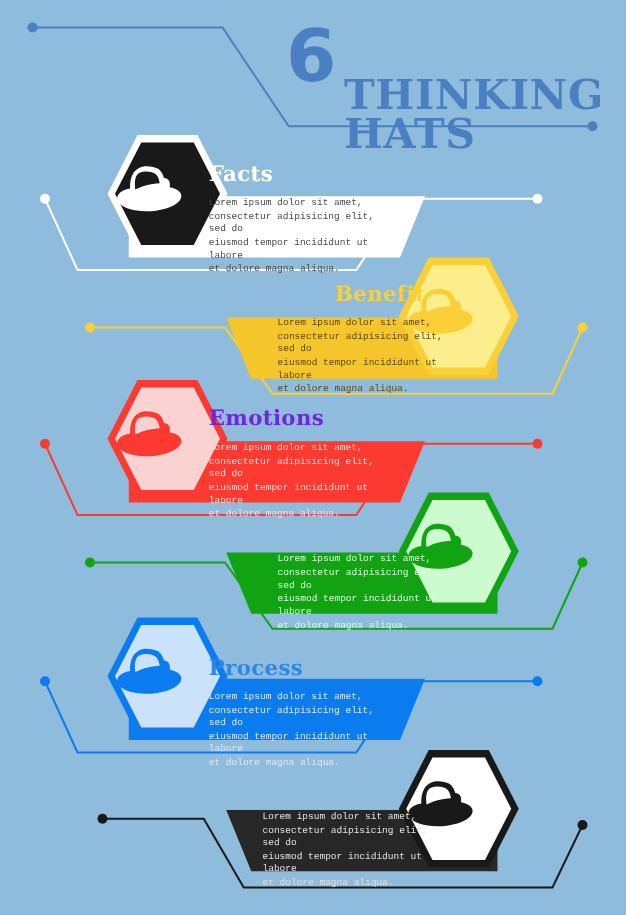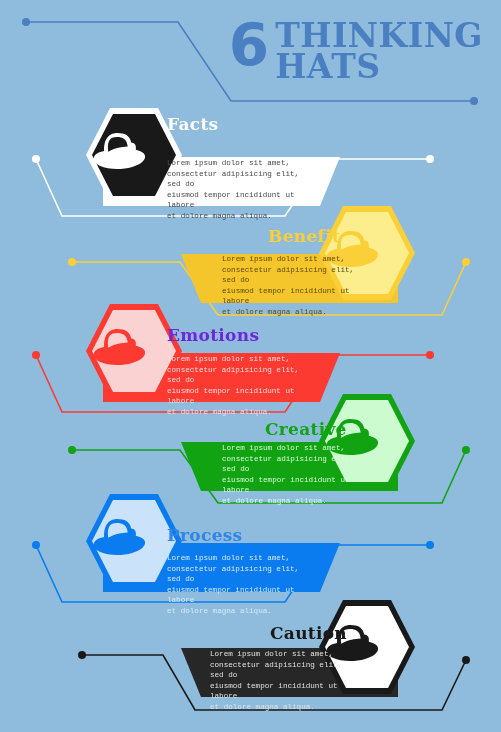--- a/index.html
+++ b/index.html
@@ -29,20 +29,21 @@
     letter-spacing:-2px;
     margin-right:8px;
   }
   .hdr-words{
     font-family:"DejaVu Serif", serif;
     font-weight:bold;
     color:#4A7FC1;
     font-size:33px;
     line-height:31px;
     letter-spacing:0.5px;
+    margin-top:40px;
   }
 
   
   .sect-title{
     position:absolute;
     font-family:"DejaVu Serif", serif;
     font-weight:bold;
     font-size:17px;
     letter-spacing:0.3px;
     white-space:nowrap;
@@ -175,49 +176,47 @@
   <div class="hdr">
     <div class="hdr-row">
       <div class="big6">6</div>
       <div class="hdr-words">
         <div>THINKING</div>
         <div>HATS</div>
       </div>
     </div>
   </div>
 
-  <div class="sect-title" style="left:167px;top:114px;color:#FFFFFF;">Facts</div>
+  <div class="sect-title" style="left:167px;top:130px;color:#FFFFFF;">Facts</div>
   <div class="sect-body" style="left:167px;top:158px;color:#4A4A4A;">Lorem ipsum dolor sit amet,
 consectetur adipisicing elit, sed do
 eiusmod tempor incididunt ut labore
 et dolore magna aliqua.</div>
 
   <div class="sect-title" style="left:268px;top:226px;color:#FBCF38;text-align:center;">Benefit</div>
   <div class="sect-body" style="left:222px;top:254px;color:#5E4A10;">Lorem ipsum dolor sit amet,
 consectetur adipisicing elit, sed do
 eiusmod tempor incididunt ut labore
 et dolore magna aliqua.</div>
 
   <div class="sect-title" style="left:167px;top:325px;color:#6d28d9;">Emotions</div>
   <div class="sect-body" style="left:167px;top:354px;color:#FFD9D9;">Lorem ipsum dolor sit amet,
 consectetur adipisicing elit, sed do
 eiusmod tempor incididunt ut labore
 et dolore magna aliqua.</div>
 
-  <div class="sect-title" style="left:265px;top:419px;color:#12A312;">Creative</div>
   <div class="sect-body" style="left:222px;top:443px;color:#D6FBD9;">Lorem ipsum dolor sit amet,
 consectetur adipisicing elit, sed do
 eiusmod tempor incididunt ut labore
 et dolore magna aliqua.</div>
 
   <div class="sect-title" style="left:167px;top:525px;color:#2F86E8;">Process</div>
   <div class="sect-body" style="left:167px;top:553px;color:#D6E9FB;">Lorem ipsum dolor sit amet,
 consectetur adipisicing elit, sed do
 eiusmod tempor incididunt ut labore
 et dolore magna aliqua.</div>
 
-  <div class="sect-title" style="left:270px;top:623px;color:#191919;">Caution</div>
   <div class="sect-body" style="left:210px;top:649px;color:#E0E0E0;">Lorem ipsum dolor sit amet,
 consectetur adipisicing elit, sed do
 eiusmod tempor incididunt ut labore
 et dolore magna aliqua.</div>
 
 </div>
 
 </body></html>

